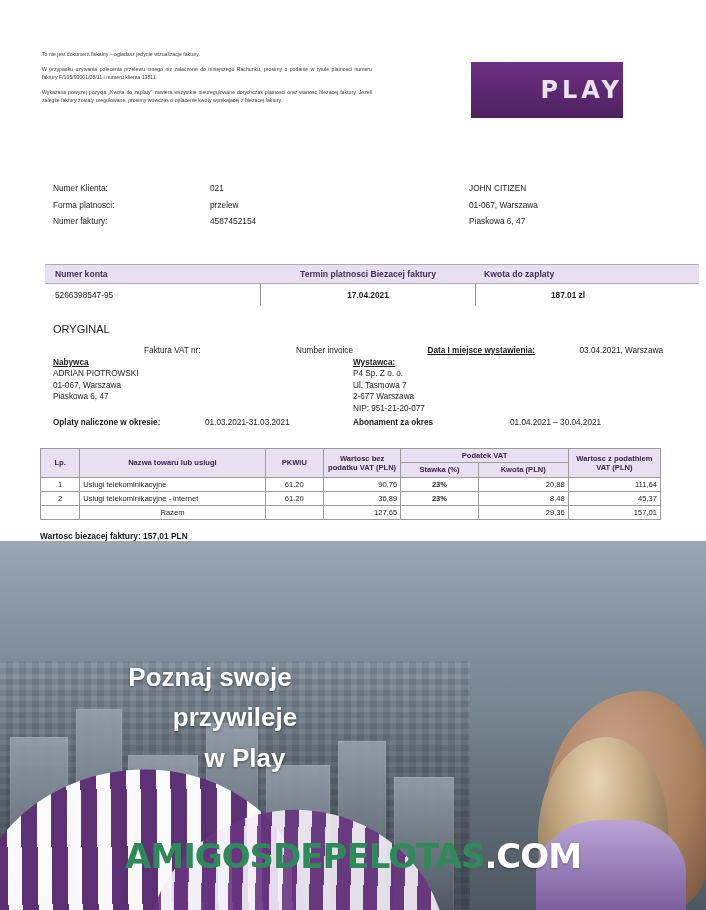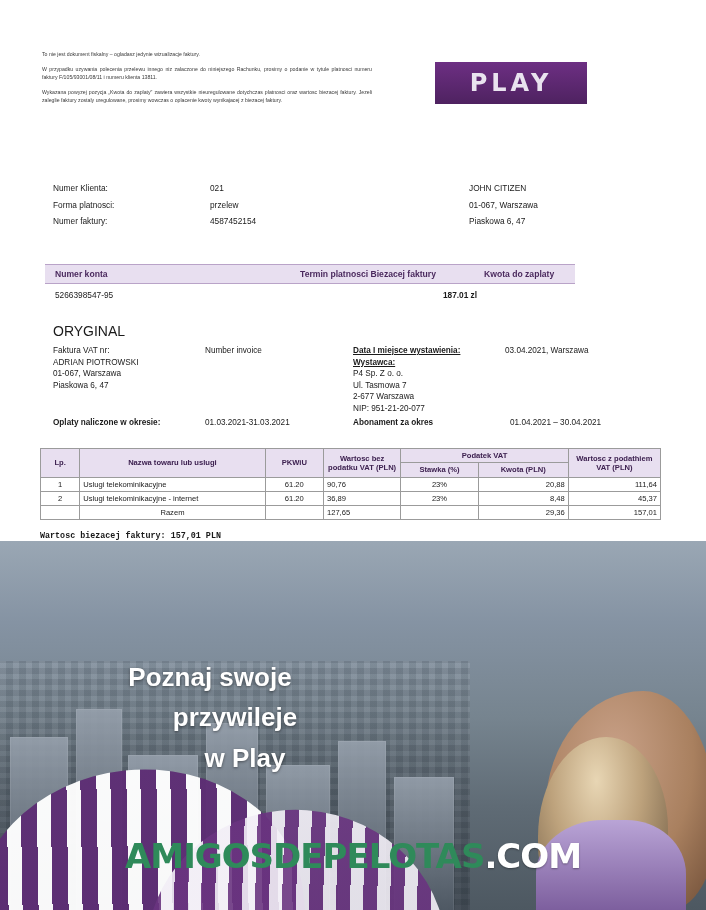--- a/index.html
+++ b/index.html
@@ -30,29 +30,29 @@
     font-size: 5.2px;
     line-height: 1.65;
     color: #3a3a3a;
     text-align: justify;
   }
   .disclaimer p { margin: 0 0 6px 0; }
 
   
   .logo-wrap {
     position: absolute;
-    left: 435px;
+    left: 471px;
     top: 62px;
     width: 152px;
-    height: 42px;
+    height: 56px;
     background: #5b2a6e;
     background: linear-gradient(180deg,#6d2f83 0%, #4e2260 100%);
     display: flex;
     align-items: center;
-    justify-content: center;
+    justify-content: flex-end;
   }
   .logo-text {
     color: #e9e3ef;
     font-size: 24px;
     letter-spacing: 4px;
     font-weight: bold;
     font-family: "DejaVu Sans", sans-serif;
   }
 
   
@@ -71,21 +71,21 @@
     top: 180px;
     font-size: 8.3px;
     line-height: 16.5px;
   }
 
   
   .pay-strip {
     position: absolute;
     left: 45px;
     top: 264px;
-    width: 530px;
+    width: 654px;
     height: 18px;
     background: #e8dff0;
     border-top: 1px solid #b9a3c8;
     border-bottom: 1px solid #b9a3c8;
     display: flex;
     align-items: center;
     font-size: 8.6px;
     font-weight: bold;
     color: #4b2a5e;
   }
@@ -109,41 +109,41 @@
     border-left: 1px solid #8e8e8e; border-right: 1px solid #8e8e8e;
     height: 22px; line-height: 22px; box-sizing: border-box;
   }
   .pay-values .v3 { flex: 1; text-align: center; font-weight: bold; }
 
   
   .oryginal {
     position: absolute;
     left: 53px;
     top: 323px;
-    font-size: 14px;
+    font-size: 11px;
   }
 
   
   .det-left {
     position: absolute;
     left: 53px;
     top: 345px;
     font-size: 8.2px;
     line-height: 11.5px;
     width: 300px;
   }
   .det-right {
     position: absolute;
     left: 353px;
     top: 345px;
     font-size: 8.2px;
     line-height: 11.5px;
     width: 310px;
   }
-  .det-row { display: flex; }
+  .det-row { display: flex; justify-content: flex-end; }
   .det-row .k { width: 152px; }
   .b { font-weight: bold; text-decoration: underline; }
 
   .period-left {
     position: absolute;
     left: 53px;
     top: 418px;
     font-size: 8.2px;
   }
   .period-left .k { font-weight: bold; display: inline-block; width: 152px; }
@@ -172,34 +172,33 @@
   .table thead th {
     background: #e8dff0;
     color: #3d2150;
     font-weight: bold;
     text-align: center;
     line-height: 1.25;
   }
   .col-lp { width: 30px; text-align: center; margin-left: 46px; }
   .col-name { width: 168px; }
   .col-pkwiu { width: 48px; text-align: center; }
-  .col-net { width: 66px; text-align: left; }
-  .col-rate { width: 66px; text-align: center; }
+  .col-net { width: 66px; text-align: right; }
+  .col-rate { width: 66px; text-align: center; font-weight: bold; }
   .col-vat { width: 78px; text-align: right; }
   .col-gross { width: 80px; text-align: right; }
   .tbody-row td { background: #ffffff; }
   .row-sum td { font-weight: normal; }
 
   .total-line {
     position: absolute;
     left: 40px;
     top: 531px;
     font-size: 8.4px;
     font-weight: bold;
-    font-family: Liberation Mono, monospace;
   }
 
   
   .banner {
     position: absolute;
     left: 0;
     top: 541px;
     width: 706px;
     height: 369px;
     overflow: hidden;
@@ -351,30 +350,32 @@
     <div>Piaskowa 6, 47</div>
   </div>
 
   <div class="pay-strip">
     <div class="c1">Numer konta</div>
     <div class="c2">Termin platnosci Biezacej faktury</div>
     <div class="c3">Kwota do zaplaty</div>
   </div>
   <div class="pay-values">
     <div class="v1">5266398547-95</div>
+    <div class="v2">17.04.2021</div>
     <div class="v3">187.01 zl</div>
   </div>
 
   <div class="oryginal">ORYGINAL</div>
 
   <div class="det-left">
     <div class="det-row">
       <span class="k">Faktura VAT nr:</span>
       <span>Number invoice</span>
     </div>
+    <div class="b">Nabywca</div>
     <div>ADRIAN PIOTROWSKI</div>
     <div>01-067,  Warszawa</div>
     <div>Piaskowa 6, 47</div>
   </div>
 
   <div class="det-right">
     <div class="det-row">
       <span class="k b">Data I miejsce wystawienia:</span>
       <span>03.04.2021, Warszawa</span>
     </div>

